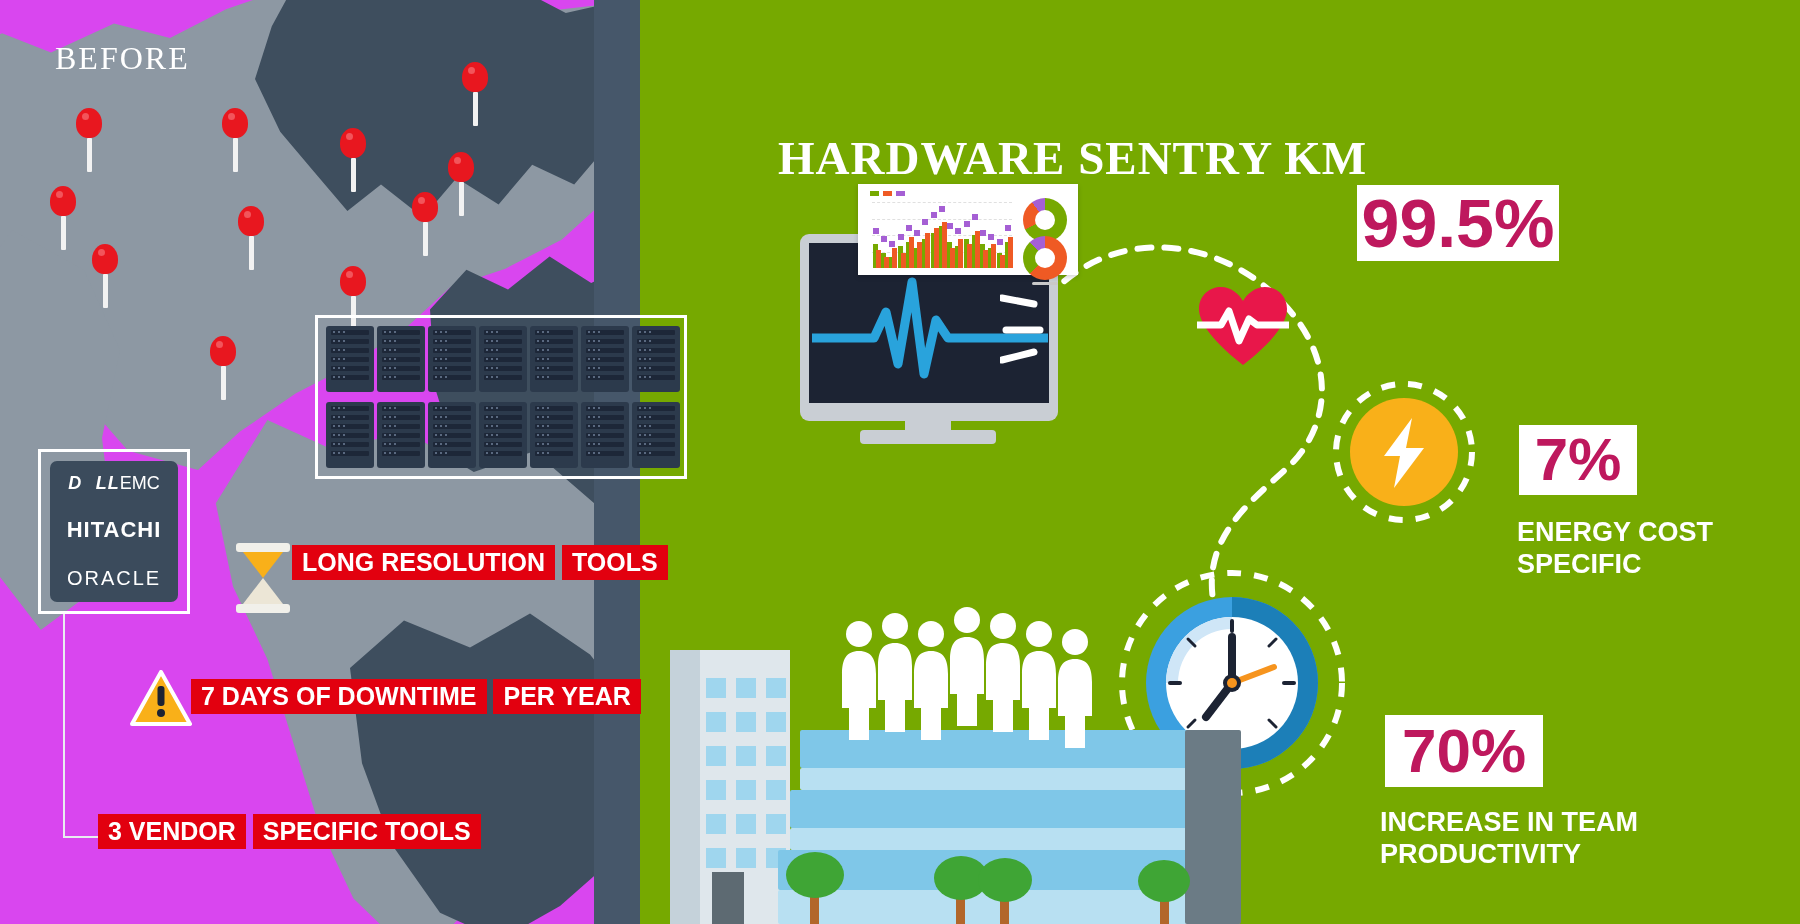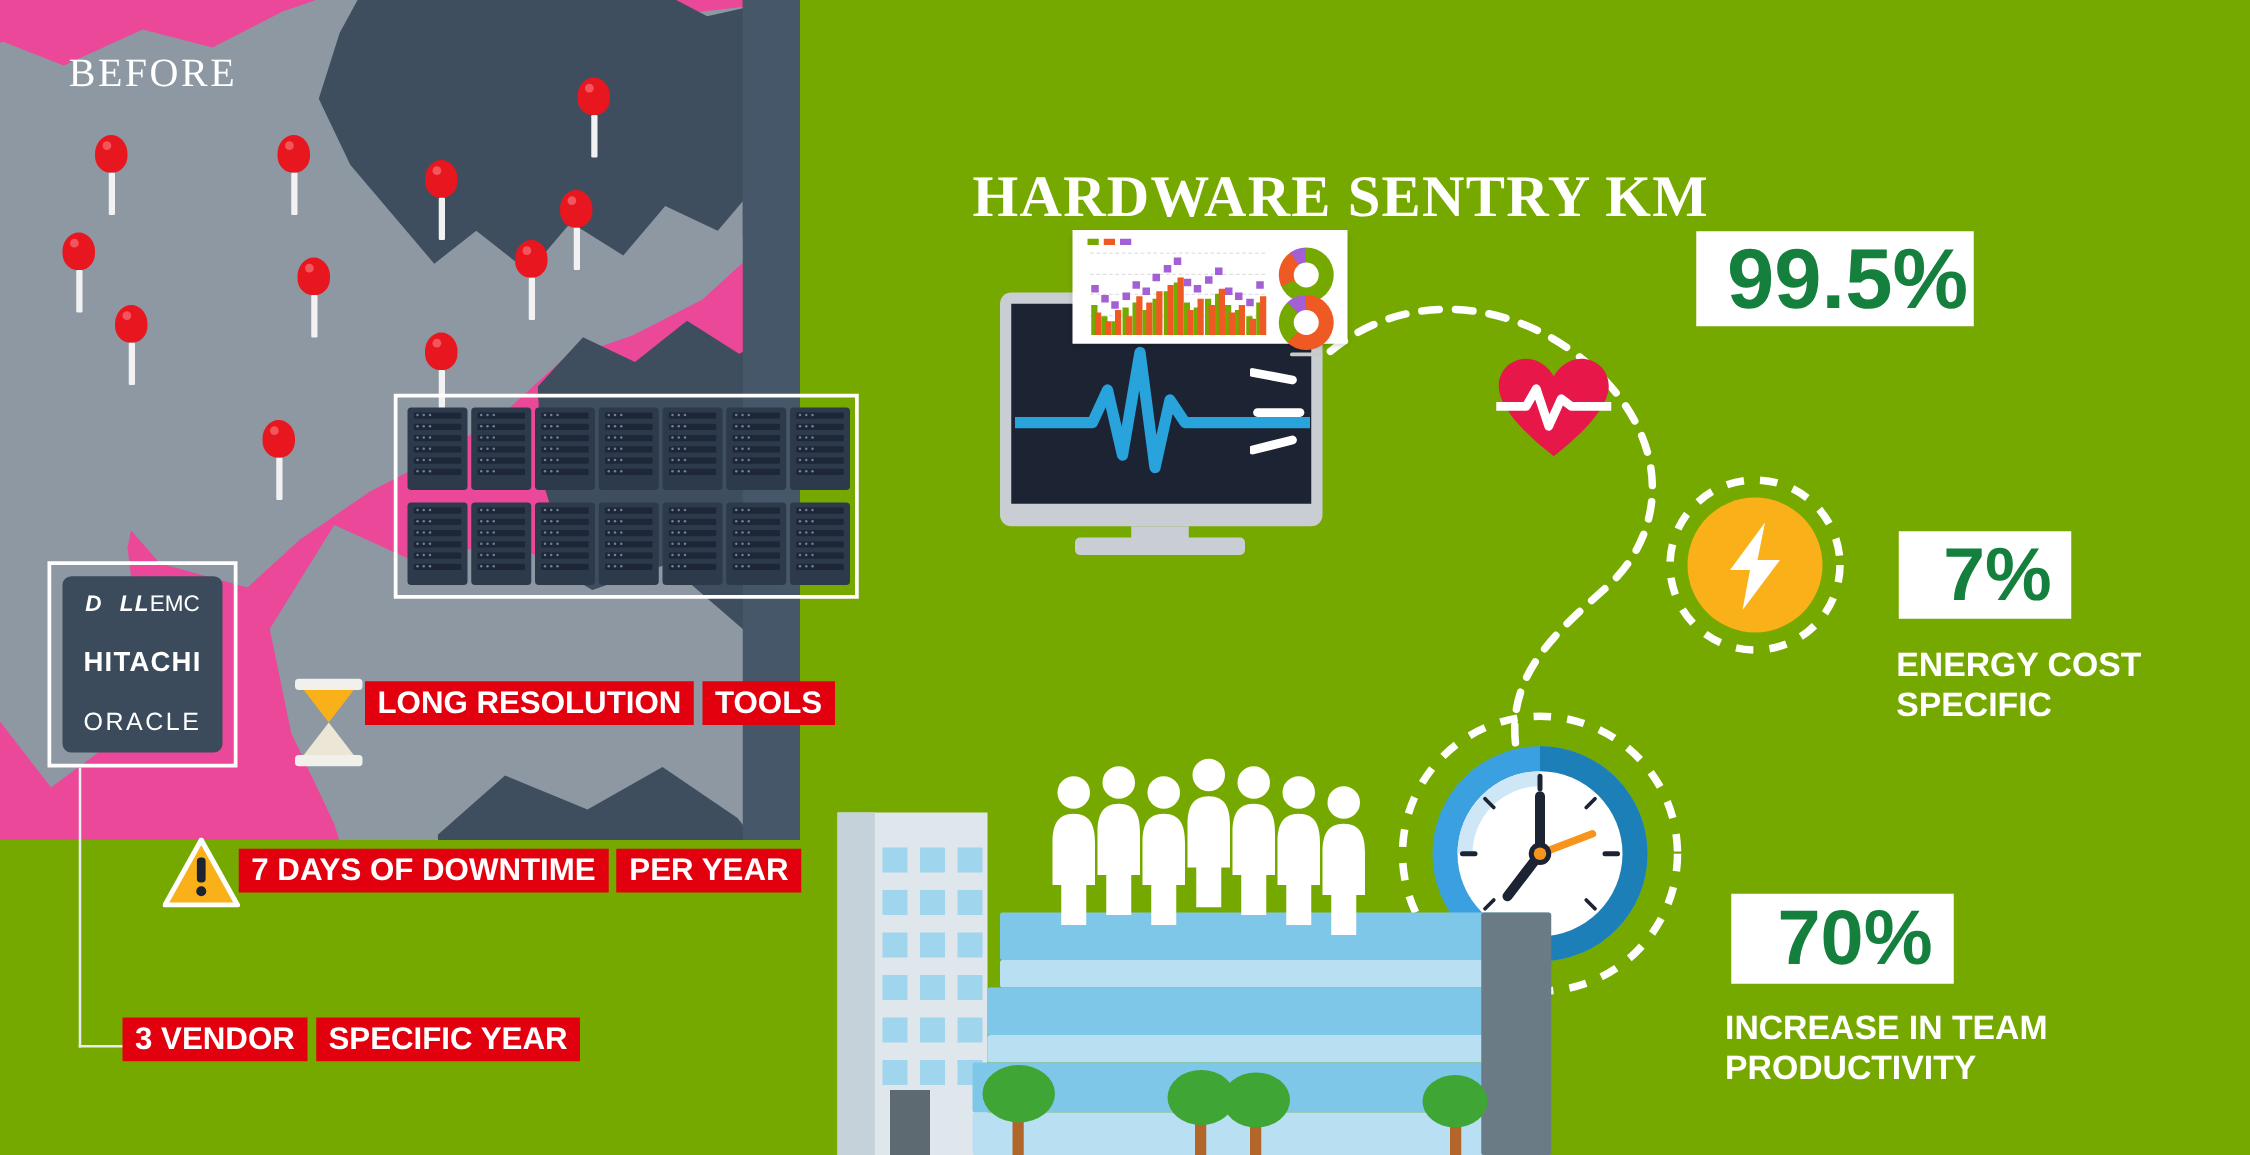--- a/index.html
+++ b/index.html
@@ -1,20 +1,20 @@
 <!DOCTYPE html>
 <html><head>
 <meta charset="utf-8">
 <style>
   html,body{margin:0;padding:0;background:#fff;}
   body{font-family:"Liberation Sans",sans-serif;}
   #stage{position:relative;width:1800px;height:924px;overflow:hidden;background:#76a900;}
 
   
-  .left-panel{position:absolute;left:0;top:0;width:640px;height:672px;background:#ec4899;overflow:hidden;}
+  .left-panel{position:absolute;left:0;top:0;width:640px;height:924px;background:#d946ef;overflow:hidden;}
   .map-land{position:absolute;background:#8d98a3;}
   .map-land.dark{background:#3e4e5e;}
   .arrow-notch{position:absolute;left:594px;top:0;width:90px;height:924px;}
 
   .before-title{position:absolute;left:55px;top:40px;font-family:"Liberation Serif",serif;
     font-size:32px;letter-spacing:2px;color:#ffffff;font-weight:400;}
 
   
   .pin{position:absolute;width:26px;}
   .pin .head{width:26px;height:30px;background:#e8171f;border-radius:50% 50% 45% 45%;position:relative;}
@@ -94,22 +94,22 @@
   .clock{position:absolute;width:176px;height:176px;}
 
   
   .bldg{position:absolute;}
   .person{position:absolute;}
   .tree-trunk{position:absolute;background:#b2662a;}
   .tree-top{position:absolute;border-radius:50%;background:#3fa535;}
   .plat{position:absolute;border-radius:2px;}
 
   
-  .stat-box{position:absolute;background:#fff;color:#15803d;font-weight:bold;line-height:1;
-    display:flex;align-items:center;justify-content:center;padding-left:20px;}
+  .stat-box{position:absolute;background:#fff;color:#be185d;font-weight:bold;line-height:1;
+    display:flex;align-items:center;justify-content:center;}
   .stat-label{position:absolute;color:#fff;font-weight:bold;font-size:27px;line-height:1.2;}
 </style>
 </head>
 <body>
 
 <div id="stage">
 
   <div class="left-panel">
 
     <div class="map-land" style="left:-40px;top:-10px;width:700px;height:480px;
@@ -326,21 +326,21 @@
     <circle cx="31" cy="43" r="4" fill="#1c2333"></circle>
   </svg>
 
   <div class="red-label" style="left:191px;top:681px;">
     <span class="rl-line">7 DAYS OF DOWNTIME</span>
     <span class="rl-line">PER YEAR</span>
   </div>
 
   <div class="red-label" style="left:98px;top:816px;">
     <span class="rl-line">3 VENDOR</span>
-    <span class="rl-line">SPECIFIC YEAR</span>
+    <span class="rl-line">SPECIFIC TOOLS</span>
   </div>
 
   <div class="headline-main" style="left:778px;top:83px;margin-top:48px;">HARDWARE SENTRY KM</div>
 
   <svg class="path-svg" width="1800" height="924">
     <path d="M 1045 300 C 1110 225, 1215 235, 1280 300 C 1340 360, 1330 430, 1285 470 C 1240 510, 1200 545, 1215 610 C 1232 685, 1200 740, 1150 765" fill="none" stroke="#ffffff" stroke-width="6" stroke-dasharray="14 13" stroke-linecap="round"></path>
     <circle cx="1404" cy="452" r="68" fill="none" stroke="#ffffff" stroke-width="6" stroke-dasharray="14 13"></circle>
     <circle cx="1232" cy="683" r="110" fill="none" stroke="#ffffff" stroke-width="6" stroke-dasharray="14 13"></circle>
   </svg>
 

